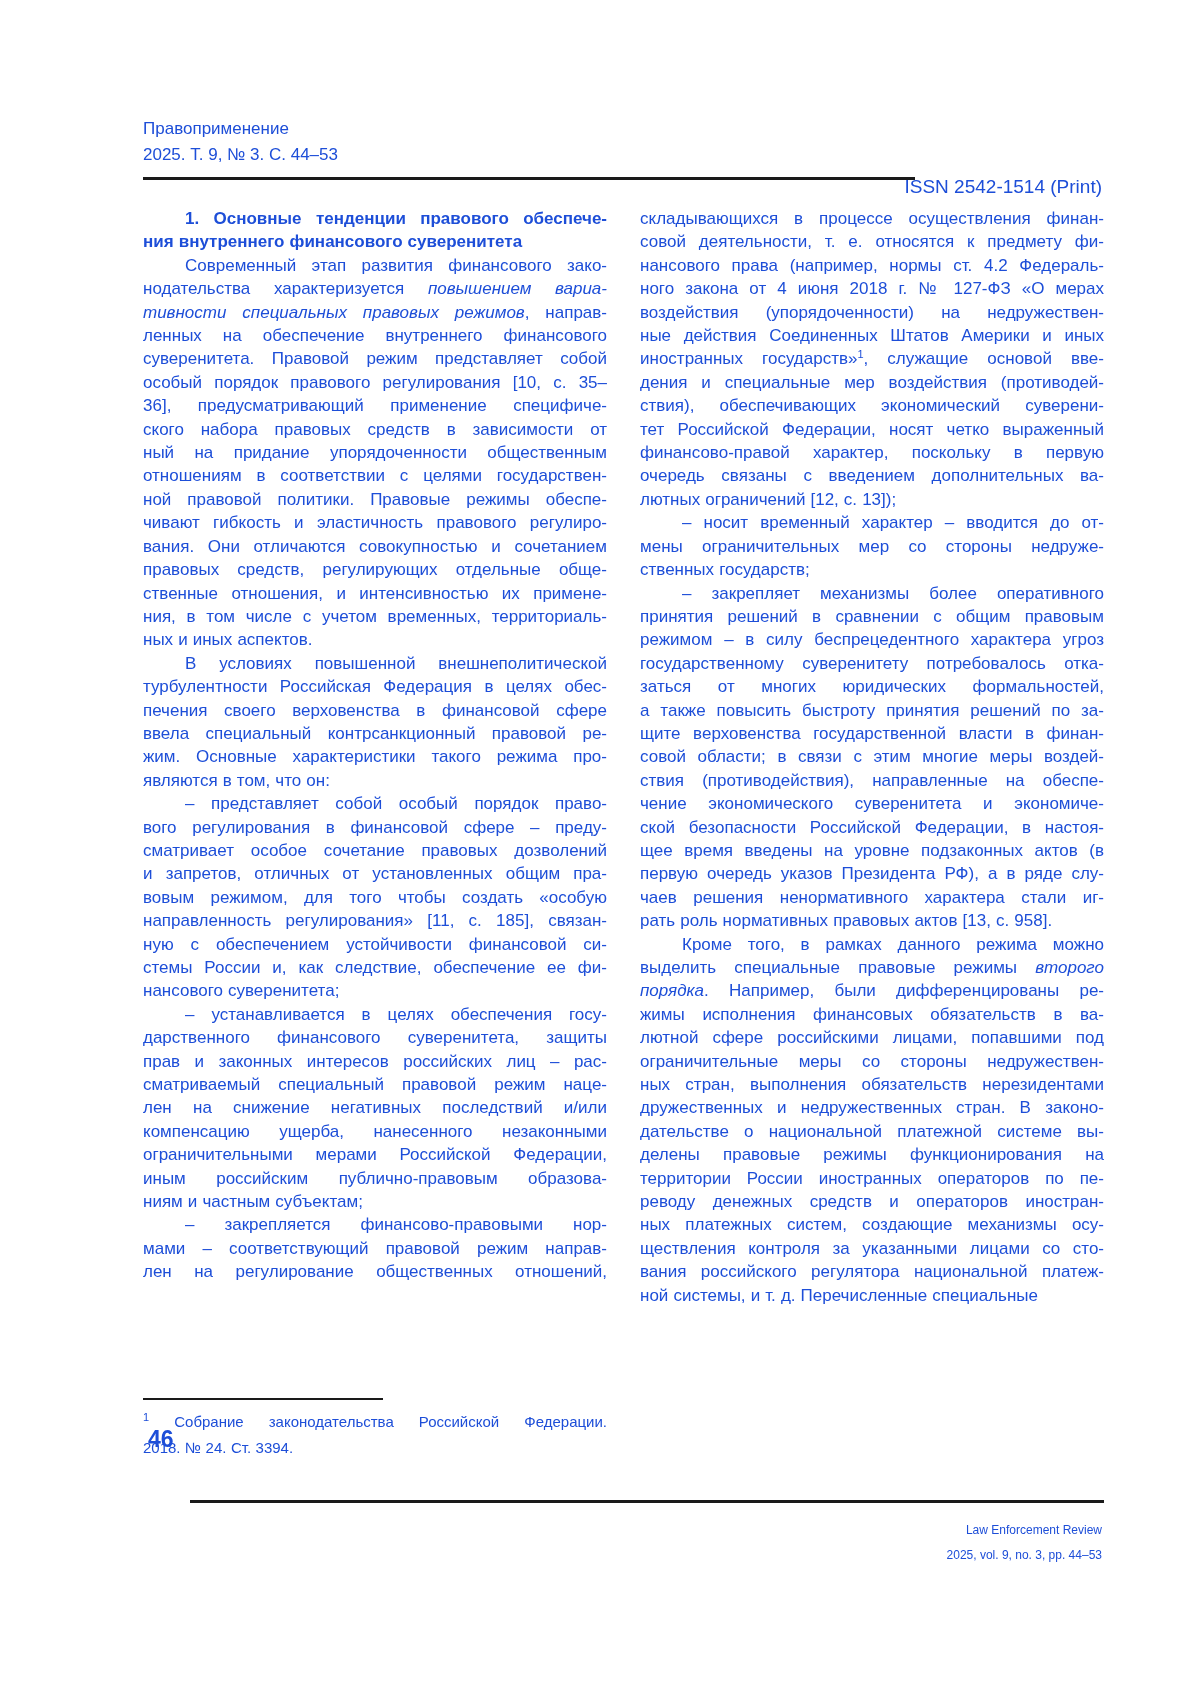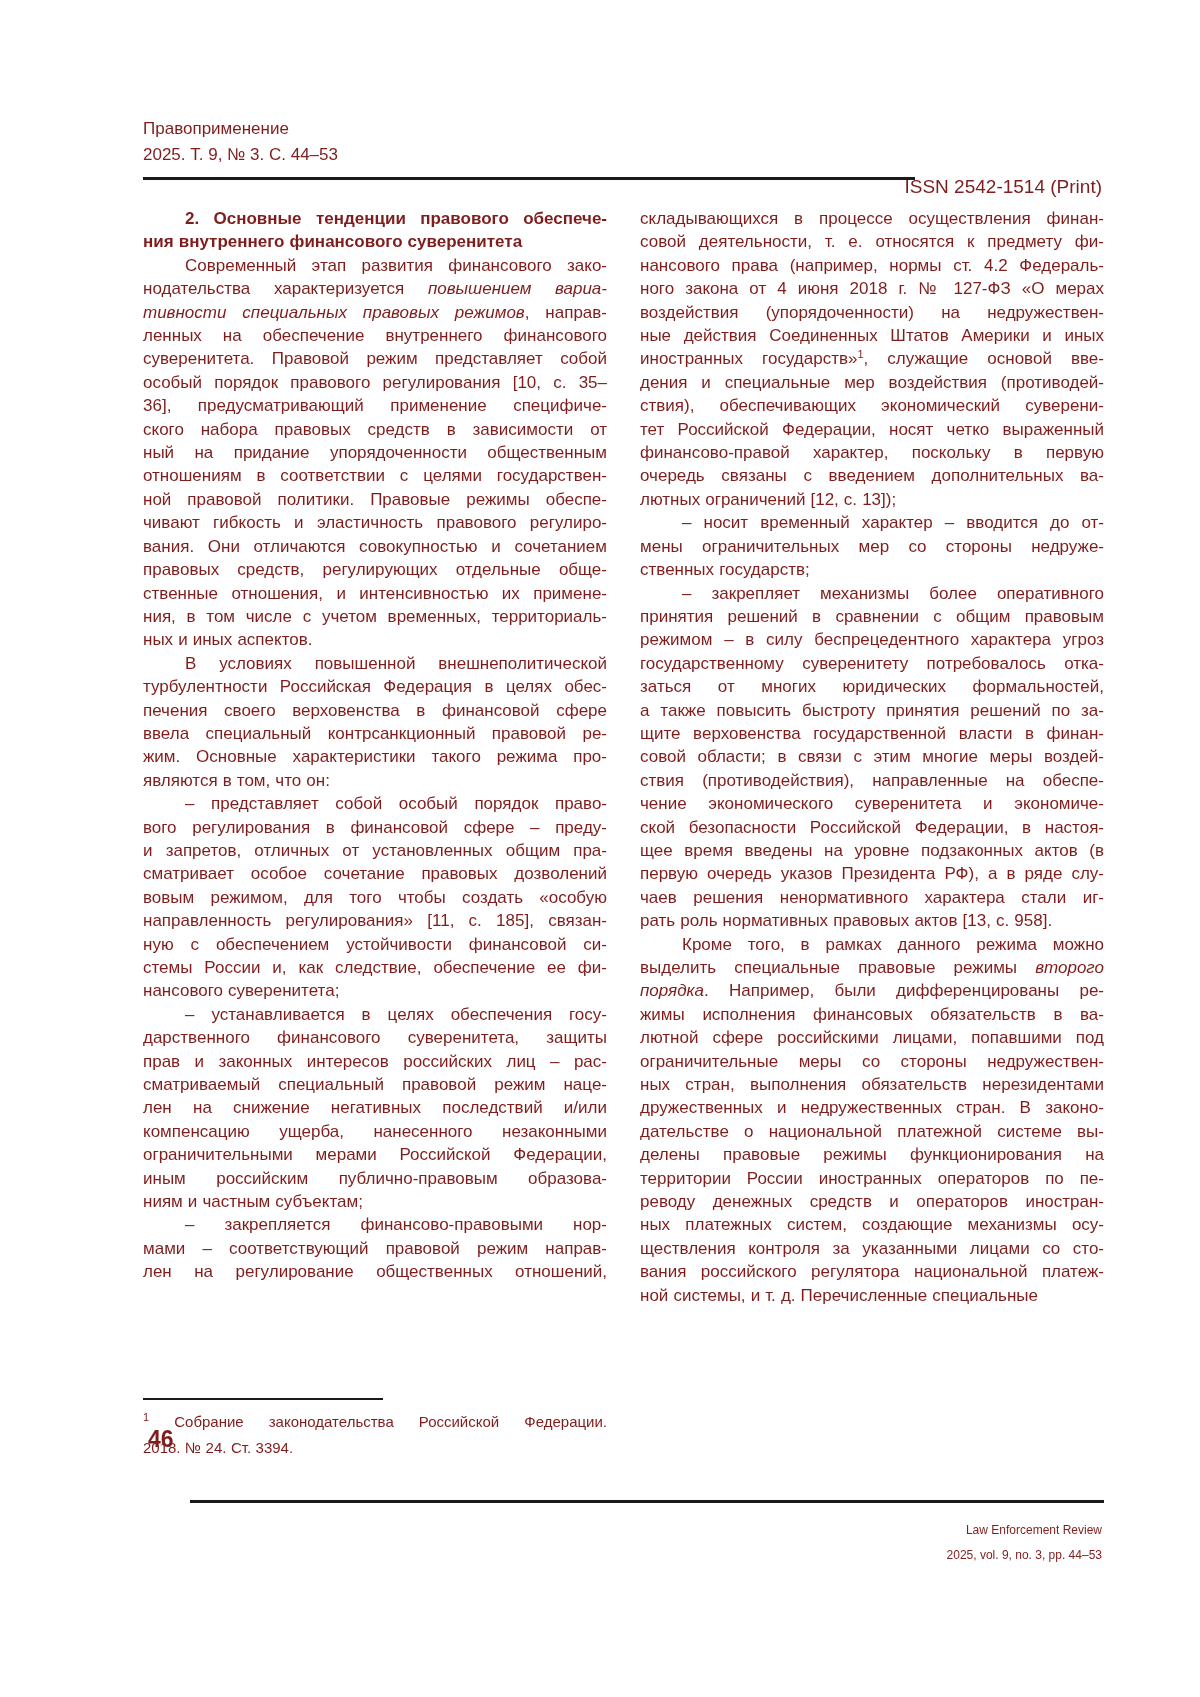--- a/index.html
+++ b/index.html
@@ -1,21 +1,21 @@
 <!DOCTYPE html>
 <html lang="ru"><head>
 <meta charset="utf-8">
 <style>
   html,body{margin:0;padding:0;background:#e8e8e8;}
   .page{
     position:relative;
     width:1200px;height:1697px;
     background:#ffffff;
     font-family:"Liberation Sans", sans-serif;
-    color:#7f1d1d;
+    color:#1d4ed8;
     margin:0 auto;
     overflow:hidden;
   }
   
   .header-left{position:absolute;left:143px;top:116px;font-size:17px;line-height:26px;}
   .header-rule{position:absolute;left:143px;top:177px;width:772px;height:3px;background:#1a1a1a;}
   .issn{position:absolute;top:176px;right:98px;font-size:19px;}
   
   .columns{position:absolute;left:143px;top:207px;width:961px;display:flex;gap:33px;}
   .col{width:464px;}
@@ -48,21 +48,21 @@
 
   <div class="header-left">
     <div>Правоприменение</div>
     <div>2025. Т. 9, № 3. С. 44–53</div>
   </div>
   <div class="header-rule"></div>
   <div class="issn">ISSN 2542-1514 (Print)</div>
 
   <main class="columns">
     <div class="col" id="col-left">
-        <div class="tline ind"><span class="bd">2. Основные тенденции правового обеспече-</span></div>
+        <div class="tline ind"><span class="bd">1. Основные тенденции правового обеспече-</span></div>
         <div class="tline nj"><span class="bd">ния внутреннего финансового суверенитета</span></div>
         <div class="tline ind"><span>Современный этап развития финансового зако-</span></div>
         <div class="tline"><span>нодательства характеризуется </span><span class="it">повышением вариа-</span></div>
         <div class="tline"><span class="it">тивности специальных правовых режимов</span><span>, направ-</span></div>
         <div class="tline"><span>ленных на обеспечение внутреннего финансового</span></div>
         <div class="tline"><span>суверенитета. Правовой режим представляет собой</span></div>
         <div class="tline"><span>особый порядок правового регулирования [10, с. 35–</span></div>
         <div class="tline"><span>36], предусматривающий применение специфиче-</span></div>
         <div class="tline"><span>ского набора правовых средств в зависимости от</span></div>
         <div class="tline"><span>ный на придание упорядоченности общественным</span></div>
@@ -75,22 +75,22 @@
         <div class="tline"><span>ния, в том числе с учетом временных, территориаль-</span></div>
         <div class="tline nj"><span>ных и иных аспектов.</span></div>
         <div class="tline ind"><span>В условиях повышенной внешнеполитической</span></div>
         <div class="tline"><span>турбулентности Российская Федерация в целях обес-</span></div>
         <div class="tline"><span>печения своего верховенства в финансовой сфере</span></div>
         <div class="tline"><span>ввела специальный контрсанкционный правовой ре-</span></div>
         <div class="tline"><span>жим. Основные характеристики такого режима про-</span></div>
         <div class="tline nj"><span>являются в том, что он:</span></div>
         <div class="tline ind"><span>– представляет собой особый порядок право-</span></div>
         <div class="tline"><span>вого регулирования в финансовой сфере – преду-</span></div>
+        <div class="tline"><span>сматривает особое сочетание правовых дозволений</span></div>
         <div class="tline"><span>и запретов, отличных от установленных общим пра-</span></div>
-        <div class="tline"><span>сматривает особое сочетание правовых дозволений</span></div>
         <div class="tline"><span>вовым режимом, для того чтобы создать «особую</span></div>
         <div class="tline"><span>направленность регулирования» [11, с. 185], связан-</span></div>
         <div class="tline"><span>ную с обеспечением устойчивости финансовой си-</span></div>
         <div class="tline"><span>стемы России и, как следствие, обеспечение ее фи-</span></div>
         <div class="tline nj"><span>нансового суверенитета;</span></div>
         <div class="tline ind"><span>– устанавливается в целях обеспечения госу-</span></div>
         <div class="tline"><span>дарственного финансового суверенитета, защиты</span></div>
         <div class="tline"><span>прав и законных интересов российских лиц – рас-</span></div>
         <div class="tline"><span>сматриваемый специальный правовой режим наце-</span></div>
         <div class="tline"><span>лен на снижение негативных последствий и/или</span></div>

